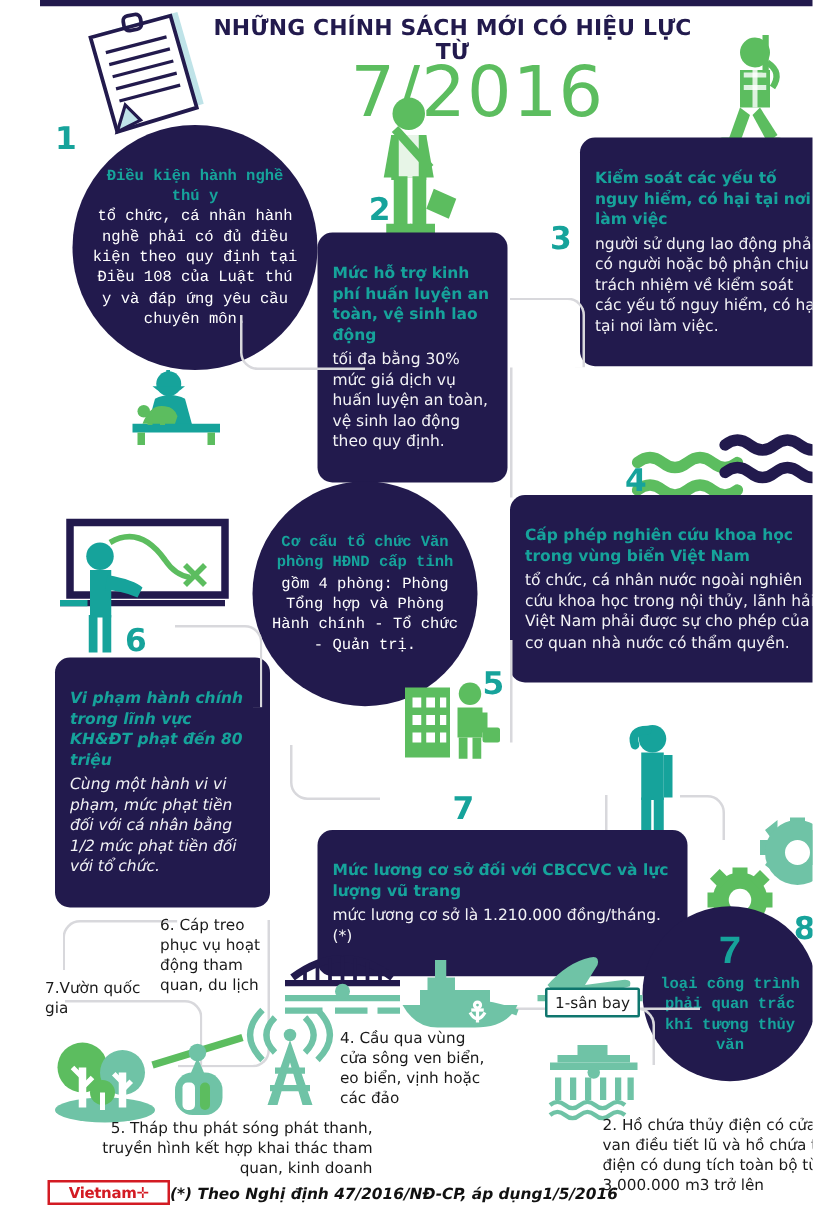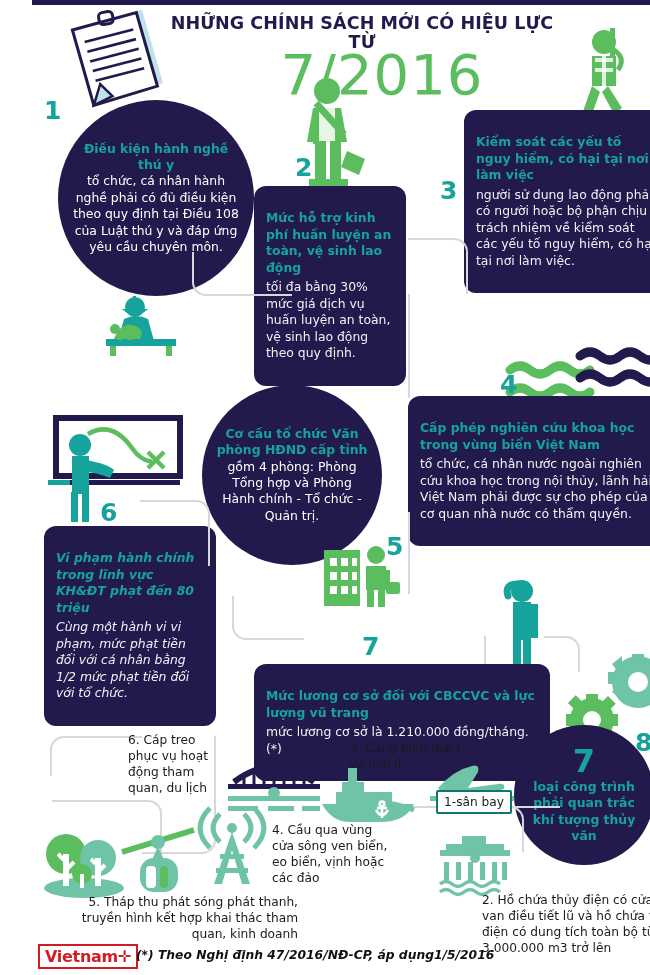--- a/index.html
+++ b/index.html
@@ -34,21 +34,21 @@
     font-size:12.4px; line-height:1.33;
   }
   .panel .hl { color:#16a39b; font-weight:bold; display:block; margin-bottom:3px; }
   .panel .bd { color:#f2f2f5; display:block; }
 
   .circle {
     position:absolute; background:#221a4d; border-radius:50%;
     color:#ffffff; display:flex; align-items:center; justify-content:center;
     text-align:center; font-size:12.4px; line-height:1.32;
   }
-  .circle .inner { padding:0 14px; }
+  .circle .inner { padding:0 14px;font-family:Liberation Mono, monospace; }
   .circle .hl { color:#16a39b; font-weight:bold; display:block; }
   .circle .bd { display:block; }
 
   .num {
     position:absolute; color:#16a39b; font-weight:bold; font-size:25px;
     line-height:1;
   }
 
   
   .conn { position:absolute; border:2px solid #d8d8dc; border-radius:10px; }
@@ -61,21 +61,21 @@
 
   .boxlabel {
     position:absolute; border:2px solid #0f766e; background:#fff;
     color:#1a1a1a; font-size:12.2px; padding:3px 6px; border-radius:2px;
   }
 
   
   .vplus {
     position:absolute; left:6px; top:944px;
     border:2px solid #d31b23; color:#d31b23; background:#fff;
-    font-weight:bold; font-size:16px; padding:1px 5px; letter-spacing:-0.3px;
+    font-weight:bold; font-size:12px; padding:1px 15px; letter-spacing:-0.3px;
   }
   .vplus .cross { color:#d31b23; font-weight:bold; }
   .footnote {
     position:absolute; left:104px; top:948px;
     color:#111; font-size:12.3px; font-style:italic; font-weight:bold;
   }
 
   svg { display:block; overflow:visible; }
   .svgwrap { position:absolute; }
 </style>
@@ -289,20 +289,21 @@
       <span class="hl">loại công trình phải quan trắc khí tượng thủy văn</span>
     </div>
   </div>
 
   <div class="conn" style="left:18px; top:736px; width:92px; height:40px; border-right:none; border-bottom:none; border-radius:14px 0 0 0;"></div>
   <div class="conn" style="left:110px; top:736px; width:74px; height:118px; border-left:none; border-top:none; border-radius:0 0 14px 0;"></div>
   <div class="conn" style="left:20px; top:800px; width:110px; height:60px; border-left:none; border-bottom:none; border-radius:0 14px 0 0;"></div>
   <div class="connline" style="left:298px; top:806px; width:230px; height:2px;"></div>
   <div class="conn" style="left:452px; top:806px; width:40px; height:46px; border-left:none; border-bottom:none; border-radius:0 14px 0 0;"></div>
 
+  <div class="cap" style="left:4px; top:782px; width:80px;">7.Vườn quốc gia</div>
   <div class="svgwrap" style="left:10px; top:822px;">
     <svg width="82" height="72" viewBox="0 0 82 72">
       <ellipse cx="42" cy="66" rx="40" ry="10" fill="#6fc3a6"></ellipse>
       <circle cx="24" cy="32" r="20" fill="#5cbd5f"></circle>
       <circle cx="56" cy="36" r="18" fill="#6fc3a6"></circle>
       <rect x="21" y="32" width="6" height="32" fill="#ffffff"></rect>
       <rect x="53" y="36" width="6" height="28" fill="#ffffff"></rect>
       <path d="M24,40 l-8,-8 M24,48 l8,-8" stroke="#ffffff" stroke-width="4"></path>
       <path d="M56,44 l-7,-7 M56,50 l7,-7" stroke="#ffffff" stroke-width="4"></path>
       <circle cx="40" cy="52" r="10" fill="#5cbd5f"></circle>
@@ -351,21 +352,20 @@
       <rect x="0" y="28" width="92" height="5" fill="#221a4d"></rect>
       <rect x="0" y="40" width="92" height="5" fill="#6fc3a6"></rect>
       <rect x="0" y="50" width="30" height="5" fill="#6fc3a6"></rect>
       <rect x="40" y="50" width="26" height="5" fill="#6fc3a6"></rect>
       <rect x="74" y="50" width="18" height="5" fill="#6fc3a6"></rect>
       <circle cx="46" cy="37" r="6" fill="#6fc3a6"></circle>
     </svg>
   </div>
   <div class="cap" style="left:240px; top:822px; width:124px;">4. Cầu qua vùng cửa sông ven biển, eo biển, vịnh hoặc các đảo</div>
 
-  <div class="cap" style="left:318px; top:740px; width:116px;">3. Cảng biển loại I và loại II</div>
   <div class="svgwrap" style="left:288px; top:768px;">
     <svg width="108" height="56" viewBox="0 0 108 56">
       <rect x="28" y="0" width="9" height="16" fill="#6fc3a6"></rect>
       <rect x="22" y="14" width="22" height="10" fill="#6fc3a6"></rect>
       <path d="M16,24 h56 v12 h-56 z" fill="#6fc3a6"></path>
       <path d="M2,36 h92 q-8,18 -34,18 h-30 q-18,0 -28,-18 z" fill="#6fc3a6"></path>
       <path d="M60,34 q18,2 34,8" fill="none" stroke="#6fc3a6" stroke-width="5"></path>
       <g stroke="#ffffff" stroke-width="2.6" fill="none">
         <line x1="62" y1="38" x2="62" y2="50"></line>
         <path d="M56,42 q6,10 12,0"></path>

